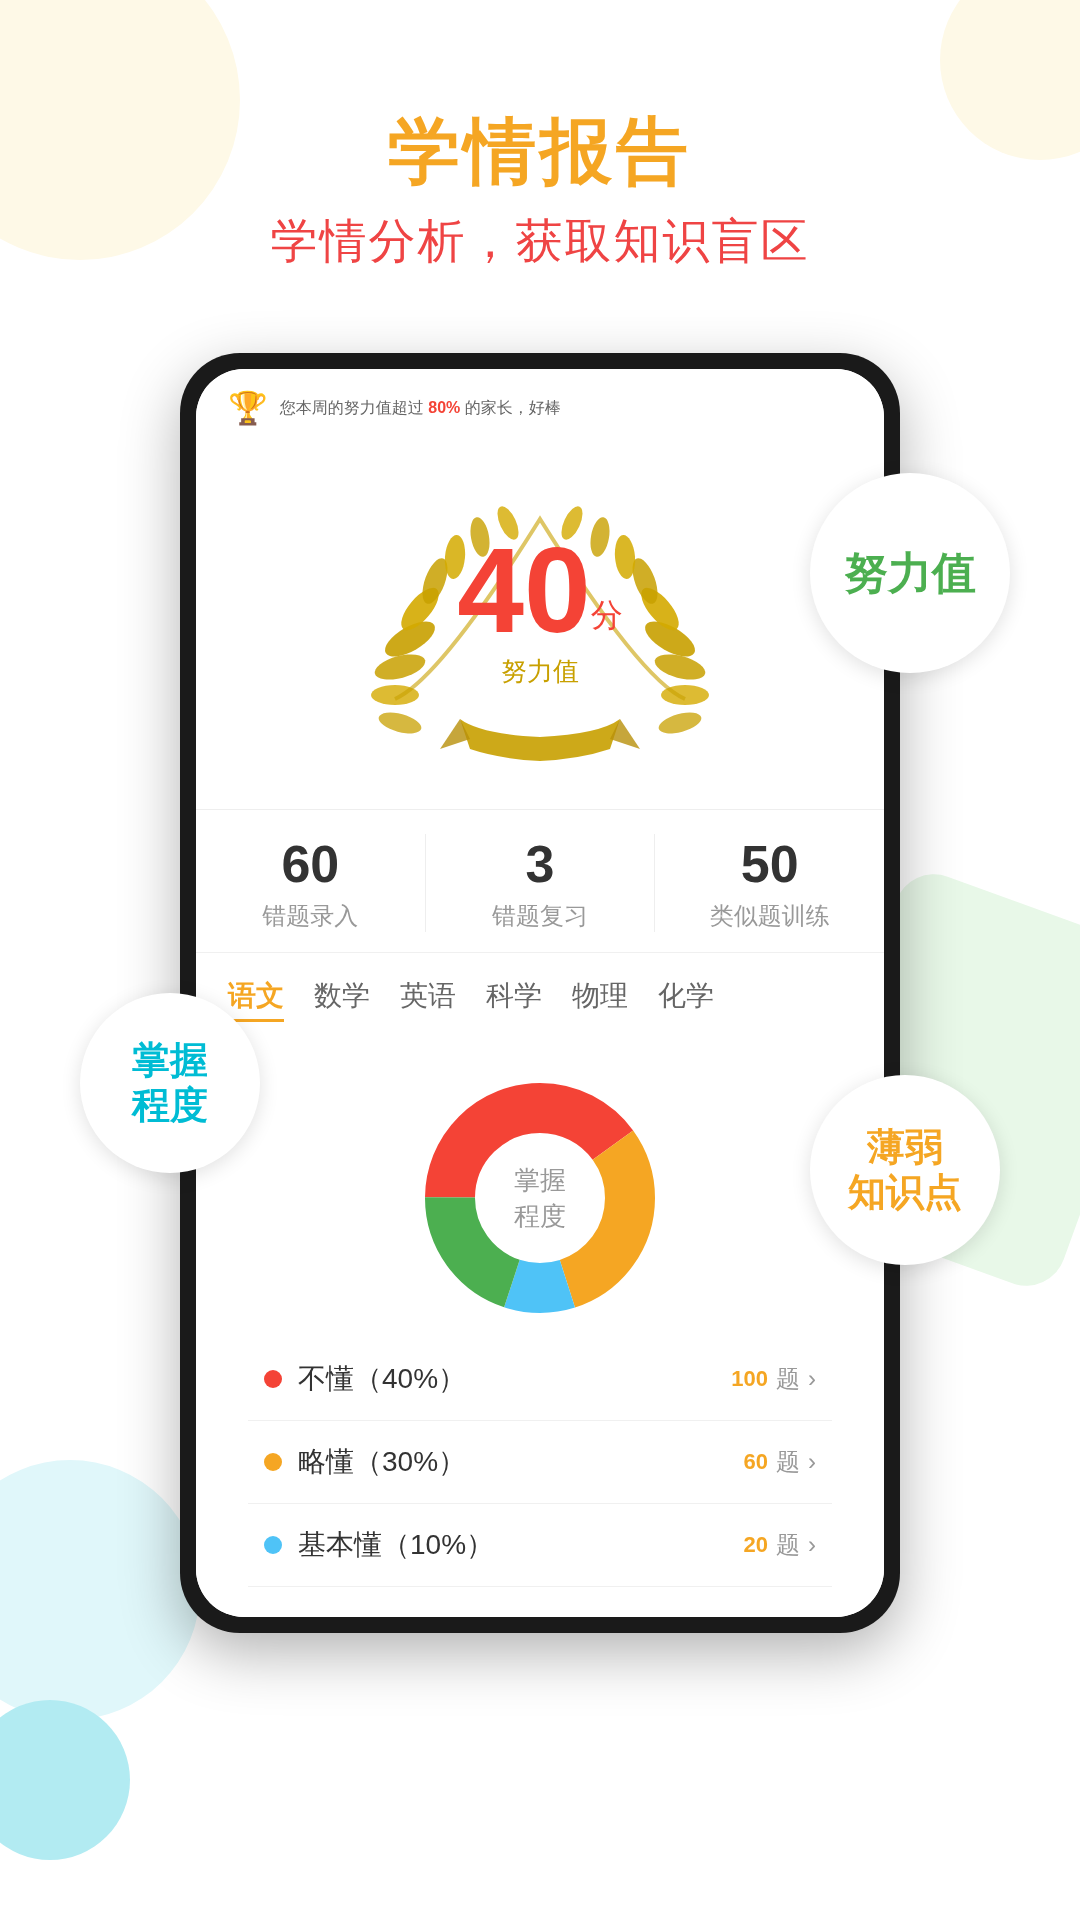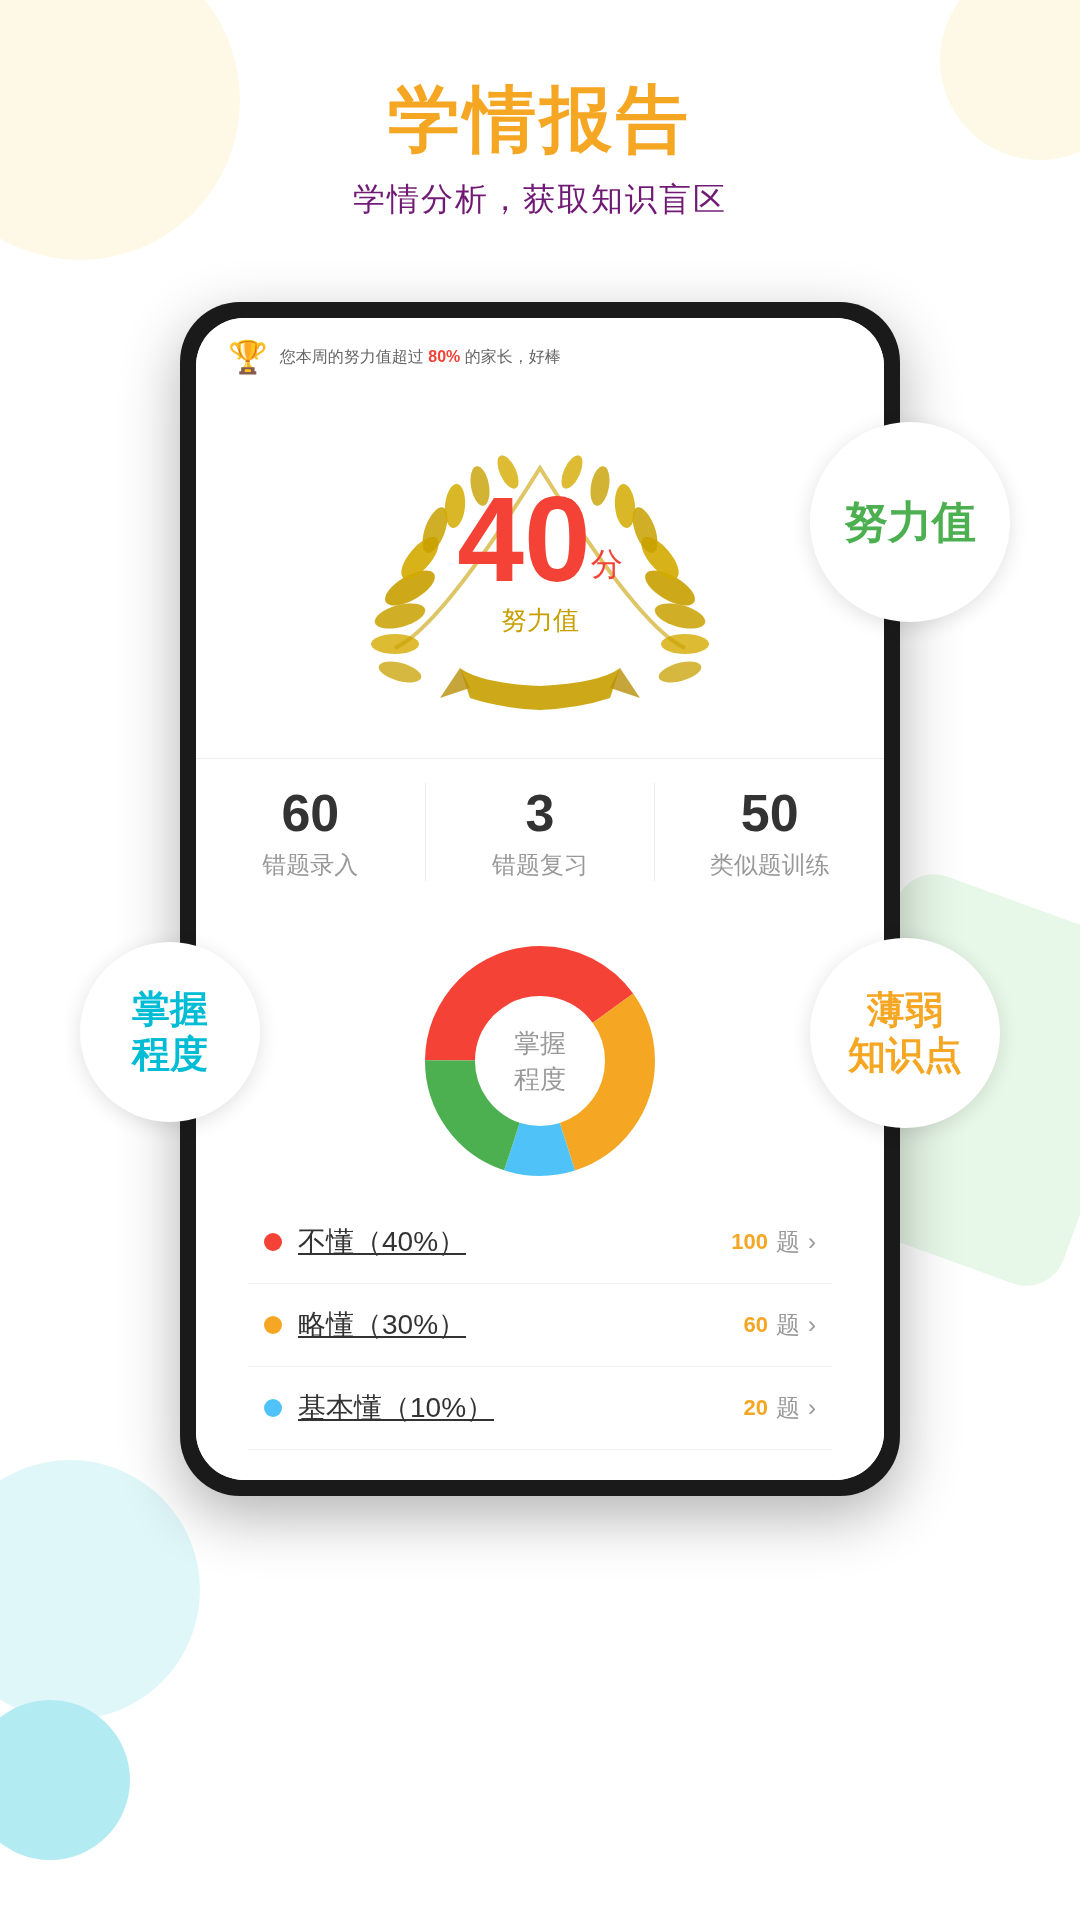--- a/index.html
+++ b/index.html
@@ -65,38 +65,38 @@
       border-radius: 50%;
       z-index: 0;
     }
 
     .page-content {
       position: relative;
       z-index: 1;
       display: flex;
       flex-direction: column;
       align-items: center;
-      padding-top: 76px;
+      padding-top: 108px;
     }
 
     
     .title-section {
       text-align: center;
       margin-bottom: 20px;
     }
     .main-title {
       font-size: 72px;
       font-weight: 900;
       color: #f5a623;
       letter-spacing: 4px;
       line-height: 1.2;
     }
     .sub-title {
-      font-size: 32px;
-      color: #701a75;
+      font-size: 47px;
+      color: #ef4444;
       margin-top: 16px;
       letter-spacing: 2px;
     }
 
     
     .phone-container {
       position: relative;
       width: 820px;
       margin-top: 60px;
     }
@@ -310,21 +310,20 @@
       gap: 16px;
     }
     .legend-dot {
       width: 18px;
       height: 18px;
       border-radius: 50%;
     }
     .legend-text {
       font-size: 28px;
       color: #333;
-      text-decoration: underline;
     }
     .legend-right {
       display: flex;
       align-items: center;
       gap: 8px;
     }
     .legend-count {
       font-size: 22px;
       font-weight: bold;
       color: #f5a623;
@@ -432,20 +431,28 @@
           <div class="stat-item">
             <div class="stat-number">3</div>
             <div class="stat-desc">错题复习</div>
           </div>
           <div class="stat-item">
             <div class="stat-number">50</div>
             <div class="stat-desc">类似题训练</div>
           </div>
         </div>
 
+        <div class="subject-tabs">
+          <div class="subject-tab active">语文</div>
+          <div class="subject-tab">数学</div>
+          <div class="subject-tab">英语</div>
+          <div class="subject-tab">科学</div>
+          <div class="subject-tab">物理</div>
+          <div class="subject-tab">化学</div>
+        </div>
 
         <div class="chart-section">
           <div class="donut-container">
             <svg width="280" height="280" viewBox="0 0 280 280">
 
               <circle cx="140" cy="140" r="90" fill="none" stroke="#f44336" stroke-width="50" stroke-dasharray="226.2 339.3" stroke-dashoffset="141.4" transform="rotate(-90 140 140)"></circle>
 
               <circle cx="140" cy="140" r="90" fill="none" stroke="#f5a623" stroke-width="50" stroke-dasharray="169.6 395.9" stroke-dashoffset="-84.8" transform="rotate(-90 140 140)"></circle>
 
               <circle cx="140" cy="140" r="90" fill="none" stroke="#4fc3f7" stroke-width="50" stroke-dasharray="56.5 509.0" stroke-dashoffset="-254.4" transform="rotate(-90 140 140)"></circle>

